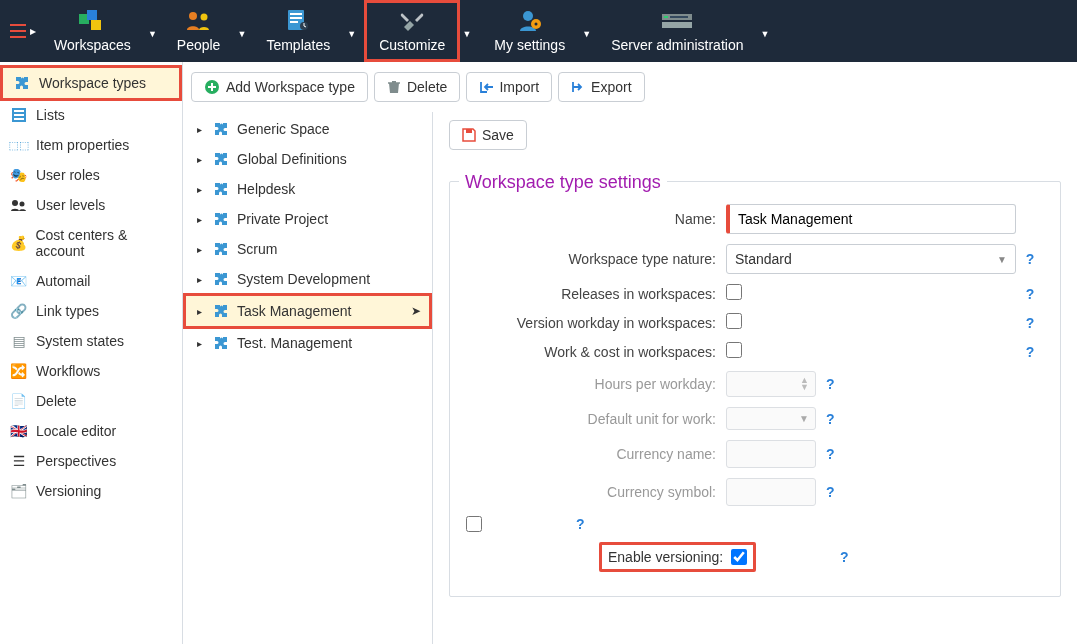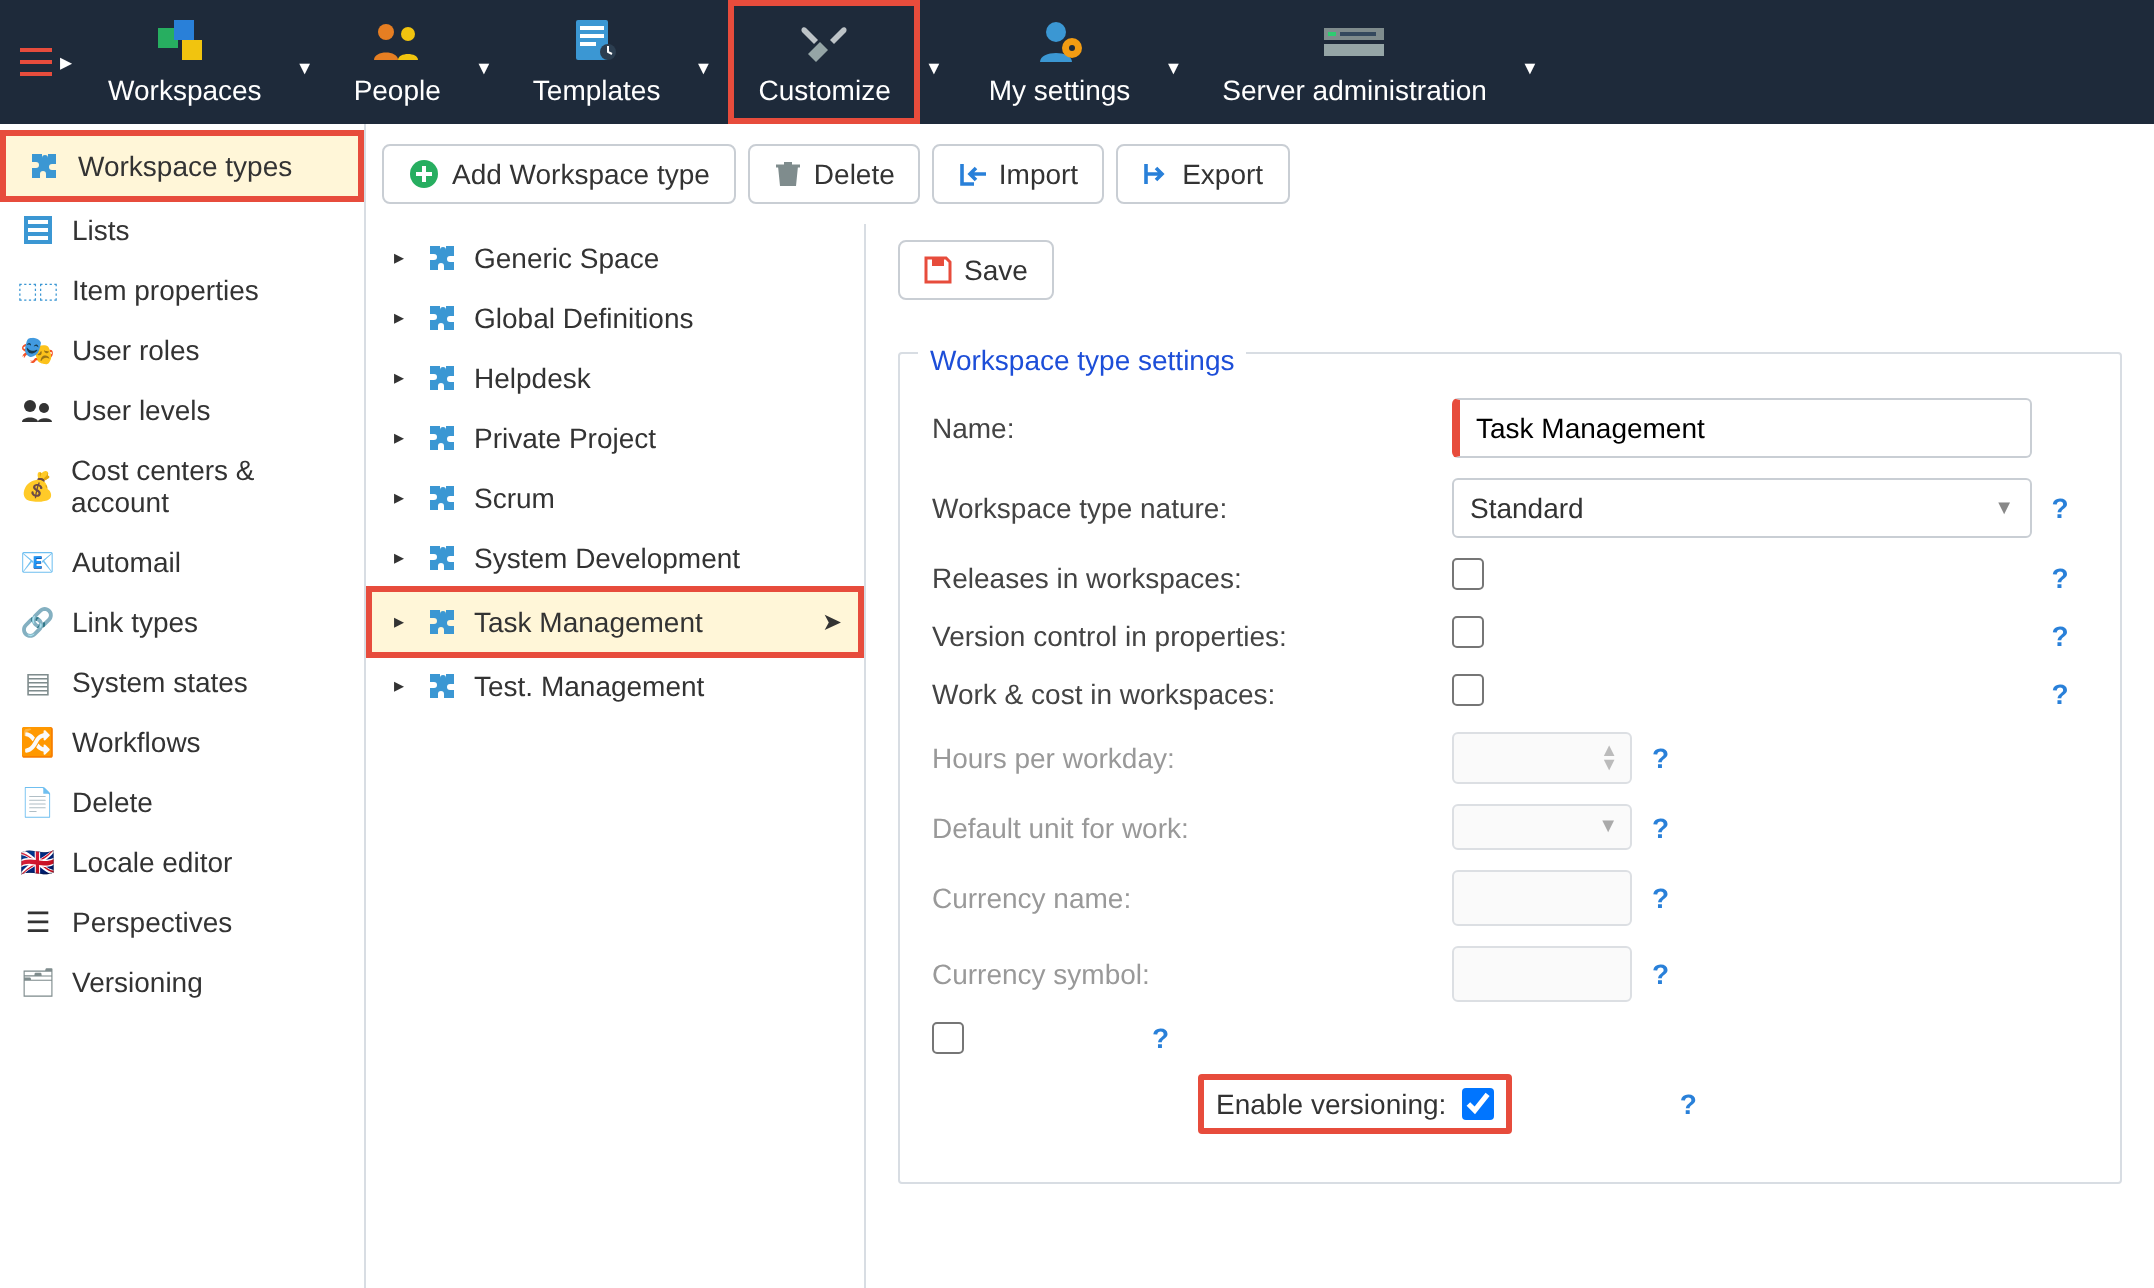--- a/index.html
+++ b/index.html
@@ -34,24 +34,24 @@
   .btn-imp .bicon { color: #2980d9; }
   .btn-exp .bicon { color: #2980d9; }
   .tree-list { padding-top: 2px; }
   .tree-node { display: flex; align-items: center; padding: 7px 8px 7px 14px; cursor: pointer; }
   .tree-node .arrow { width: 10px; font-size: 10px; color: #333; margin-right: 6px; }
   .tree-node .puzzle { margin-right: 8px; display:flex; align-items:center; }
   .tree-node.selected { background: #fff6d8; border: 3px solid #e74c3c; margin: -1px 0; padding-left: 11px; }
   
   
   .details { flex: 1; padding: 8px 16px 16px 16px; }
-  .fieldset-title { color: #1d4ed8; font-size: 14px; padding: 0 6px; background:#fff; position:relative; top:10px; left:10px; display:inline-block; }
+  .fieldset-title { color: #a21caf; font-size: 18px; padding: 0 6px; background:#fff; position:relative; top:10px; left:10px; display:inline-block; }
   .fieldset { border: 1px solid #d8dde3; border-radius: 2px; padding: 22px 16px 14px 16px; margin-top: -2px; }
   .form-row { display: flex; align-items: center; margin-bottom: 10px; }
-  .form-label { flex: 0 0 260px; text-align: left; padding-right: 26px; color: #444; }
+  .form-label { flex: 0 0 260px; text-align: right; padding-right: 10px; color: #444; }
   .form-label.disabled { color: #999; }
   .form-ctrl { flex: 0 0 290px; }
   .form-help { width: 28px; text-align:center; color:#2980d9; cursor:pointer; font-weight:bold; }
   .text-input { width: 100%; border: 1px solid #c9ced4; border-radius: 3px; padding: 6px 8px; font-size: 14px; }
   .text-input.required { border-left: 4px solid #e74c3c; }
   .select-input { width: 100%; border: 1px solid #c9ced4; border-radius: 3px; padding: 6px 8px; font-size:14px; background:#fff; display:flex; justify-content:space-between; align-items:center; cursor:pointer;gap:34px; }
   .select-input .caret { color:#888; font-size:10px; }
   .small-input { width: 90px; border:1px solid #dcdfe3; border-radius:3px; padding:5px 6px; background:#fafafa; display:flex; justify-content:flex-end; align-items:center; }
   .small-select { width: 90px; border:1px solid #dcdfe3; border-radius:3px; padding:5px 6px; background:#fafafa; color:#aaa; font-size:10px; display:flex; justify-content:flex-end; }
   .small-text { width: 90px; border:1px solid #dcdfe3; border-radius:3px; padding:5px 6px; background:#fafafa; }
@@ -388,21 +388,21 @@
               </div>
             </div>
             <div class="form-help">?</div>
           </div>
           <div class="form-row">
             <div class="form-label">Releases in workspaces:</div>
             <div class="form-ctrl"><input type="checkbox" class="checkbox" style=""></div>
             <div class="form-help">?</div>
           </div>
           <div class="form-row">
-            <div class="form-label">Version control in properties:</div>
+            <div class="form-label">Version workday in workspaces:</div>
             <div class="form-ctrl"><input type="checkbox" class="checkbox" style=""></div>
             <div class="form-help">?</div>
           </div>
           <div class="form-row">
             <div class="form-label">Work &amp; cost in workspaces:</div>
             <div class="form-ctrl"><input type="checkbox" class="checkbox" style=""></div>
             <div class="form-help">?</div>
           </div>
           <div class="form-row">
             <div class="form-label disabled">Hours per workday:</div>

